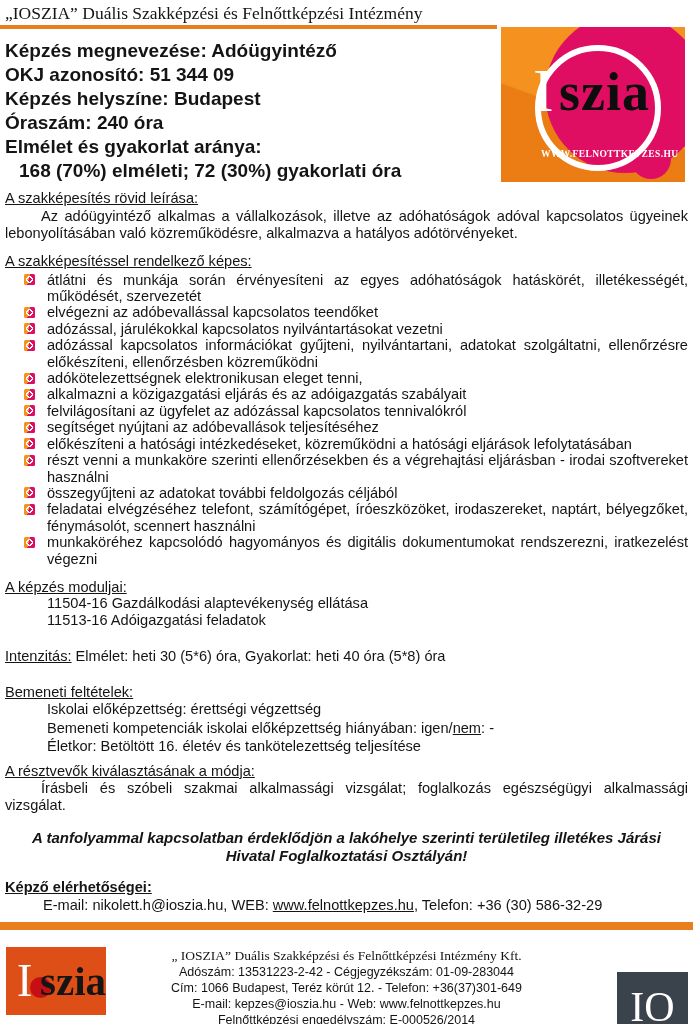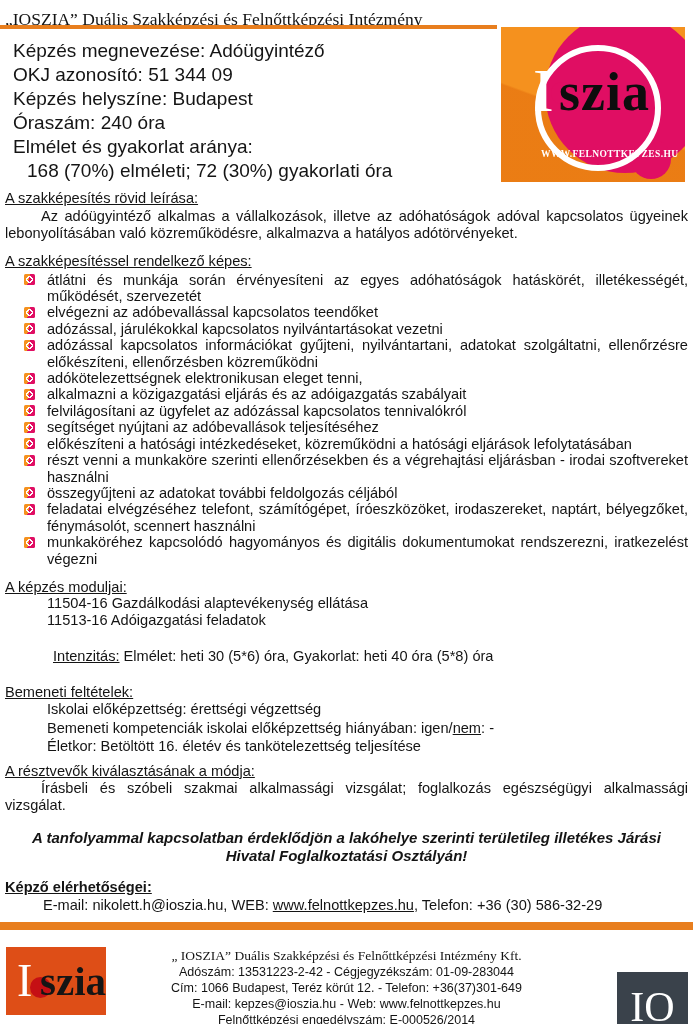--- a/index.html
+++ b/index.html
@@ -1,24 +1,24 @@
 <!DOCTYPE html>
 <html><head>
 <meta charset="utf-8">
 <style>
   html,body { margin:0; padding:0; background:#888; }
   .page { position:relative; width:693px; height:1024px; background:#fff; margin:0 auto;
           font-family:"Liberation Sans", sans-serif; color:#141414; overflow:hidden; }
 
   
-  .doc-title { position:absolute; left:5px; top:9px; font-family:"Liberation Serif", serif; font-size:17.5px; }
+  .doc-title { position:absolute; left:5px; top:3px; font-family:"Liberation Serif", serif; font-size:17.5px; }
   .top-rule  { position:absolute; left:0; top:25px; width:497px; height:4px; background:#E87E1E; }
 
   
-  .course-info { position:absolute; left:5px; top:39px; font-weight:normal; font-size:19px; line-height:24px;margin-left:8px; }
+  .course-info { position:absolute; left:5px; top:39px; font-weight:bold; font-size:19px; line-height:24px; }
   .ci-ratio { padding-left:14px; }
 
   
   .logo { position:absolute; left:501px; top:27px; width:184px; height:155px; background:#F5911E; overflow:hidden; }
   .logo::before { content:""; position:absolute; inset:0; background:linear-gradient(200deg, rgba(0,0,0,0) 55%, rgba(222,100,8,.45) 56%); }
   .logo-circle-big   { position:absolute; left:44px; top:-14px; width:160px; height:160px; border-radius:50%; background:#E00E63; }
   .logo-circle-small { position:absolute; left:130px; top:112px; width:40px; height:40px; border-radius:50%; background:#E00E63; }
   .logo-ring  { position:absolute; left:34px; top:18px; width:114px; height:114px; border:6px solid #fff; border-radius:50%; }
   .logo-o-dot { position:absolute; left:50px; top:55px; width:22px; height:22px; border-radius:50%; background:#E00E63; }
   .logo-i    { position:absolute; left:32px; top:32px; color:#fff; font-family:"Liberation Serif", serif; font-size:62px; line-height:1; }
@@ -27,21 +27,21 @@
 
   
   .body-flow { position:absolute; left:5px; top:190px; width:683px; font-size:14.6px; line-height:16.4px; }
   .heading { text-decoration:underline; font-weight:normal; font-size:14.6px; margin:0; }
   .para { text-align:justify; text-indent:36px; margin:2px 0 0; }
   .cap-list { list-style:none; margin:2px 0 0; padding:0 0 0 42px; }
   .cap-list li { position:relative; text-align:justify; }
   .cap-list li::before { content:""; position:absolute; left:-23px; top:2.5px; width:11px; height:11px; border-radius:1.5px;
       background: radial-gradient(4.2px 4.2px at 50% 50%, rgba(255,255,255,0) 2px, #fff 2.2px 3.4px, rgba(255,255,255,0) 3.6px),
                   linear-gradient(105deg, #F5911E 44%, #E00E63 44%); }
-  .mt12 { margin-top:12px; } .mt20 { margin-top:20px;margin-left:48px; } .mt19 { margin-top:19px; } .mt7 { margin-top:7px; }
+  .mt12 { margin-top:12px; } .mt20 { margin-top:20px; } .mt19 { margin-top:19px; } .mt7 { margin-top:7px; }
   .indent { margin-left:42px; }
   .entry-line { margin-left:42px; line-height:18.6px; }
   .ul { text-decoration:underline; }
   .selection-body { text-align:justify; text-indent:36px; margin:1px 0 0; }
   .notice { margin-top:16px; text-align:center; font-weight:bold; font-style:italic; font-size:15px; line-height:18px; padding:0 4px; }
   .contact-heading { margin-top:14px;font-weight:bold; }
   .contact-line { margin-left:38px; margin-top:2px; }
 
   
   .footer-bar { position:absolute; left:0; top:922px; width:693px; height:8px; background:#E87E1E; }

